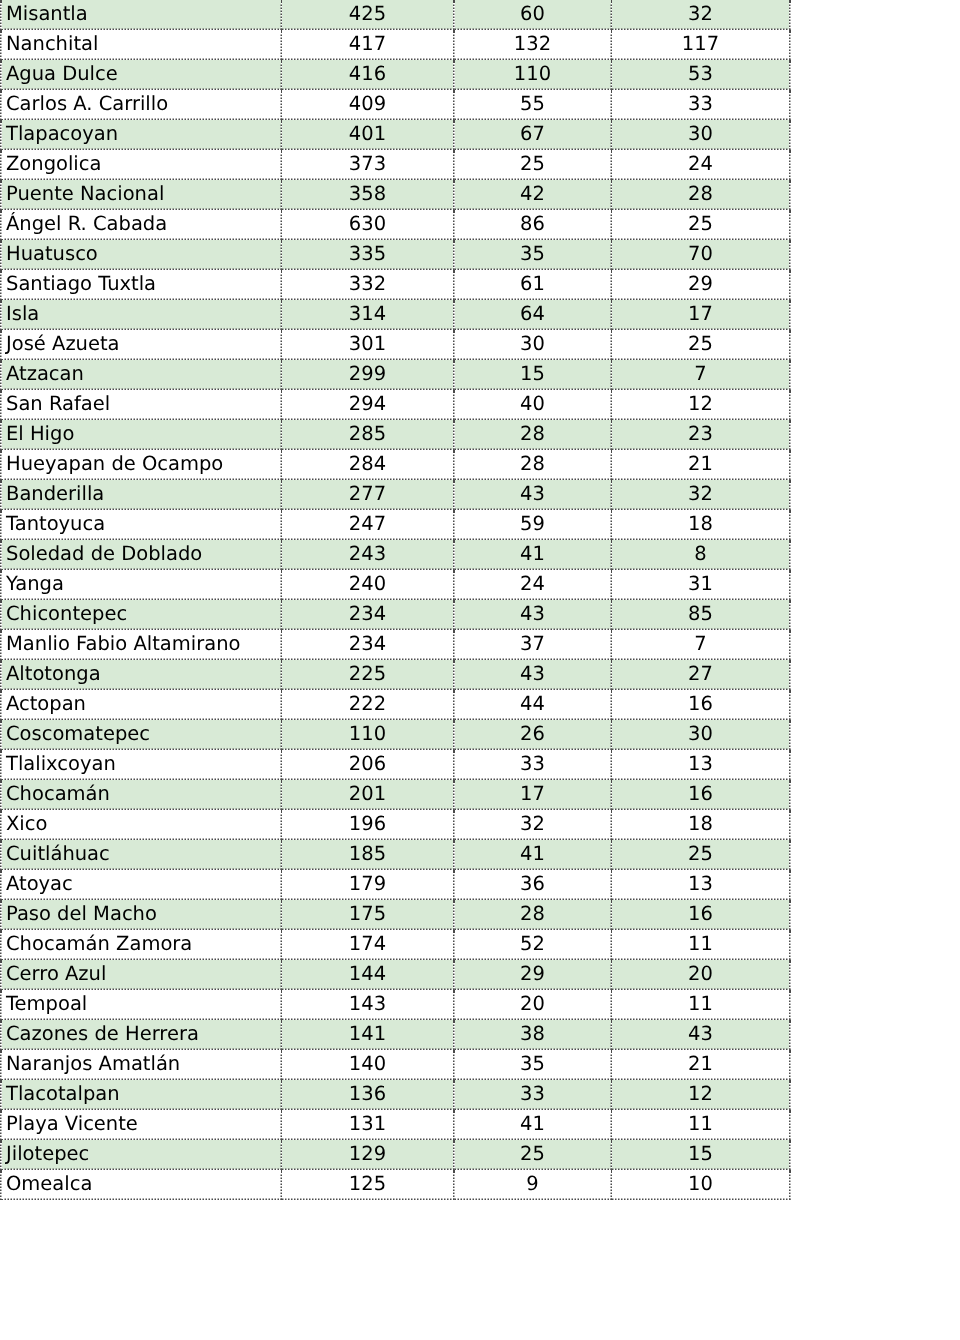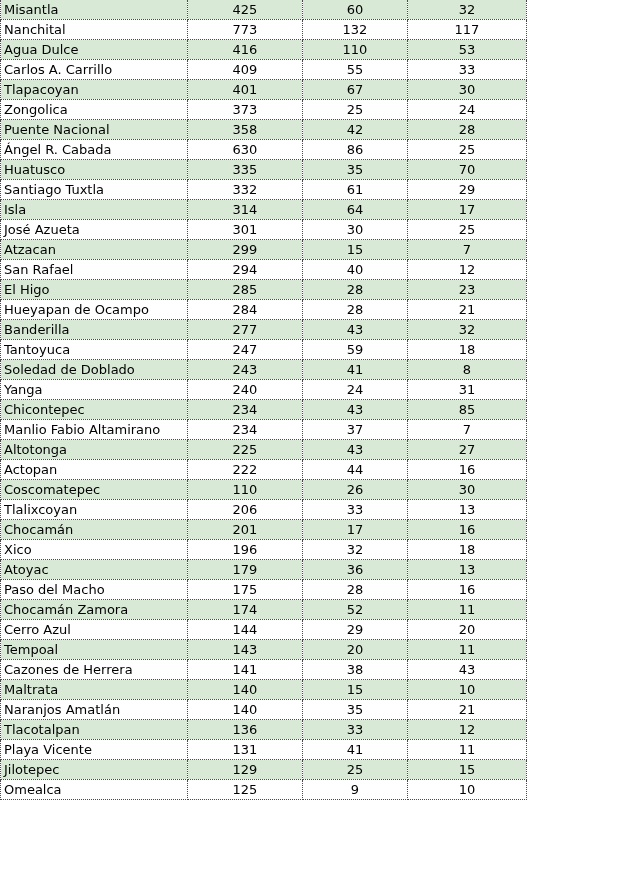--- a/index.html
+++ b/index.html
@@ -53,21 +53,21 @@
     </colgroup>
     <tbody id="table-body">
         <tr>
     <td class="name-cell">Misantla</td>
     <td class="num-cell">425</td>
     <td class="num-cell">60</td>
     <td class="num-cell">32</td>
   </tr>
         <tr>
     <td class="name-cell">Nanchital</td>
-    <td class="num-cell">773</td>
+    <td class="num-cell">417</td>
     <td class="num-cell">132</td>
     <td class="num-cell">117</td>
   </tr>
         <tr>
     <td class="name-cell">Agua Dulce</td>
     <td class="num-cell">416</td>
     <td class="num-cell">110</td>
     <td class="num-cell">53</td>
   </tr>
         <tr>
@@ -214,20 +214,26 @@
     <td class="num-cell">17</td>
     <td class="num-cell">16</td>
   </tr>
         <tr>
     <td class="name-cell">Xico</td>
     <td class="num-cell">196</td>
     <td class="num-cell">32</td>
     <td class="num-cell">18</td>
   </tr>
         <tr>
+    <td class="name-cell">Cuitláhuac</td>
+    <td class="num-cell">185</td>
+    <td class="num-cell">41</td>
+    <td class="num-cell">25</td>
+  </tr>
+        <tr>
     <td class="name-cell">Atoyac</td>
     <td class="num-cell">179</td>
     <td class="num-cell">36</td>
     <td class="num-cell">13</td>
   </tr>
         <tr>
     <td class="name-cell">Paso del Macho</td>
     <td class="num-cell">175</td>
     <td class="num-cell">28</td>
     <td class="num-cell">16</td>
@@ -248,26 +254,20 @@
     <td class="name-cell">Tempoal</td>
     <td class="num-cell">143</td>
     <td class="num-cell">20</td>
     <td class="num-cell">11</td>
   </tr>
         <tr>
     <td class="name-cell">Cazones de Herrera</td>
     <td class="num-cell">141</td>
     <td class="num-cell">38</td>
     <td class="num-cell">43</td>
-  </tr>
-        <tr>
-    <td class="name-cell">Maltrata</td>
-    <td class="num-cell">140</td>
-    <td class="num-cell">15</td>
-    <td class="num-cell">10</td>
   </tr>
         <tr>
     <td class="name-cell">Naranjos Amatlán</td>
     <td class="num-cell">140</td>
     <td class="num-cell">35</td>
     <td class="num-cell">21</td>
   </tr>
         <tr>
     <td class="name-cell">Tlacotalpan</td>
     <td class="num-cell">136</td>

